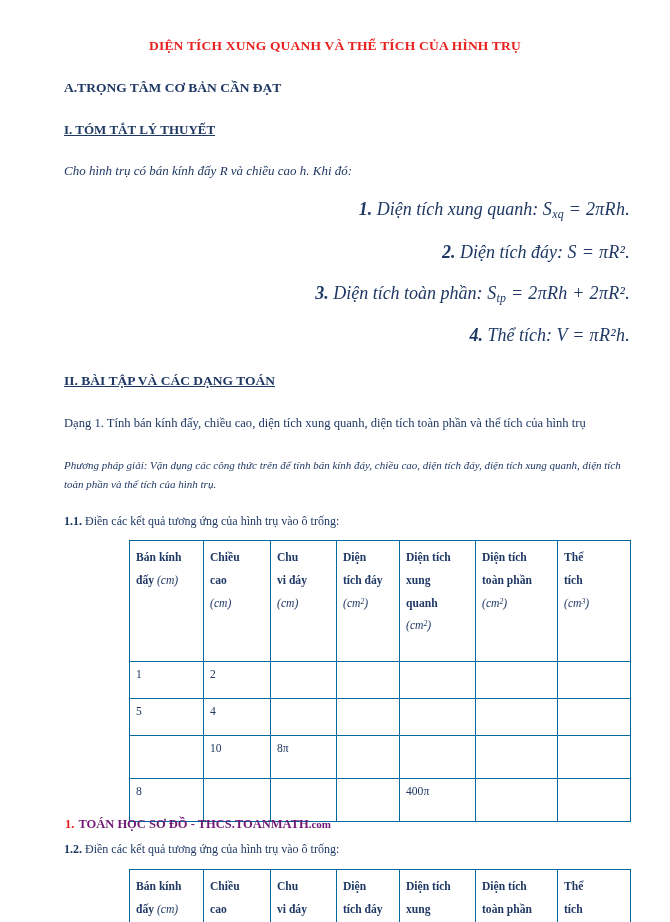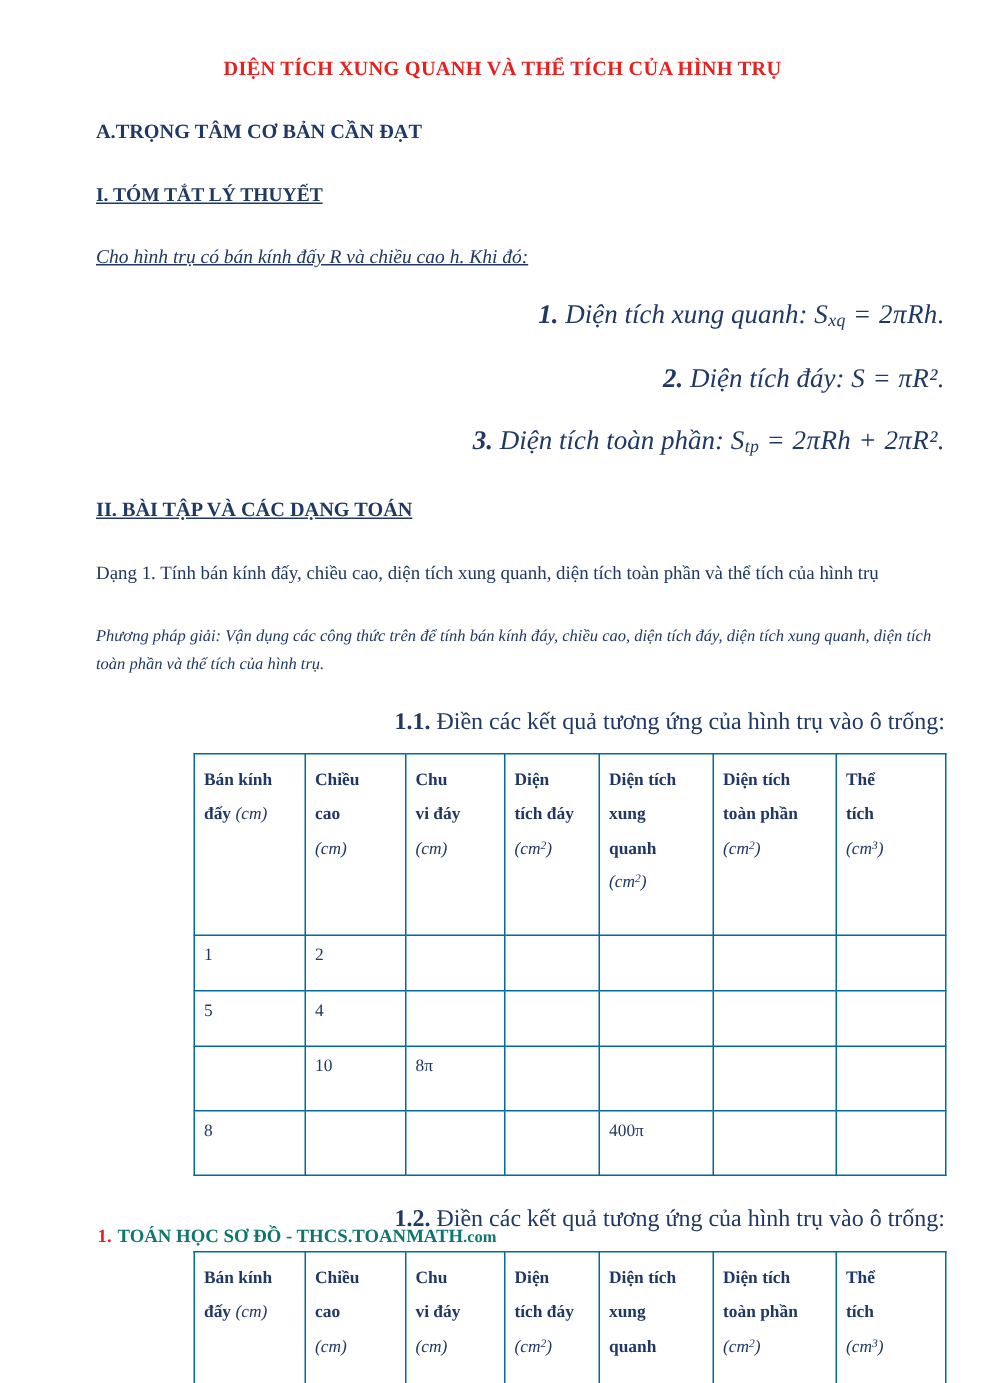--- a/index.html
+++ b/index.html
@@ -59,21 +59,20 @@
     text-decoration: underline;
   }
 
   
   .intro-line {
     font-style: italic;
     font-size: 13px;
     margin: 0;
     padding-top: 25px;
     padding-left: 24px;
-    text-decoration: underline;
   }
   .formula-line {
     font-size: 18px;
     margin: 0;
     padding-top: 20px;
     padding-left: 24px;
     font-style: italic;
     text-align: right;
   }
   .formula-line .num {
@@ -105,25 +104,24 @@
   }
   .method-para {
     font-style: italic;
     font-size: 11px;
     margin: 0;
     padding-top: 22px;
     padding-left: 24px;
     line-height: 1.75;
   }
   .exercise-line {
-    font-size: 16px;
+    font-size: 12px;
     margin: 0;
     padding-top: 20px;
     padding-left: 24px;
-    text-align: right;
   }
   .exercise-line .ex-num {
     font-weight: bold;
   }
 
   
   .tbl-wrap {
     padding-left: 89px;
     padding-top: 11px;
   }
@@ -177,21 +175,21 @@
     left: 65px;
     bottom: 30px;
     font-size: 12.5px;
     font-weight: bold;
     white-space: nowrap;
   }
   .footer .pg {
     color: #e8201e;
   }
   .footer .site {
-    color: #0f766e;
+    color: #701a75;
     padding-left: 4px;
   }
   .footer .site .tld {
     font-size: 0.88em;
   }
 </style>
 </head>
 <body>
 
 <div class="page">
@@ -215,20 +213,25 @@
     <span>Diện tích đáy:</span>
     <span class="math"><span>S</span><span> = πR².</span></span>
   </p>
 
   <p class="formula-line">
     <span class="num">3.</span>
     <span>Diện tích toàn phần:</span>
     <span class="math"><span>S</span><sub>tp</sub><span> = 2πRh + 2πR².</span></span>
   </p>
 
+  <p class="formula-line">
+    <span class="num">4.</span>
+    <span>Thể tích:</span>
+    <span class="math"><span>V</span><span> = πR²h.</span></span>
+  </p>
 
   <p class="heading-ii">II. BÀI TẬP VÀ CÁC DẠNG TOÁN</p>
 
   <p class="dang-title">Dạng 1. Tính bán kính đấy, chiều cao, diện tích xung quanh, diện tích toàn phần và thể tích của hình trụ</p>
 
   <p class="method-para">Phương pháp giải: Vận dụng các công thức trên để tính bán kính đáy, chiều cao, diện tích đáy, diện tích xung quanh, diện tích toàn phần và thể tích của hình trụ.</p>
 
   <p class="exercise-line">
     <span class="ex-num">1.1.</span><span> Điền các kết quả tương ứng của hình trụ vào ô trống:</span>
   </p>

